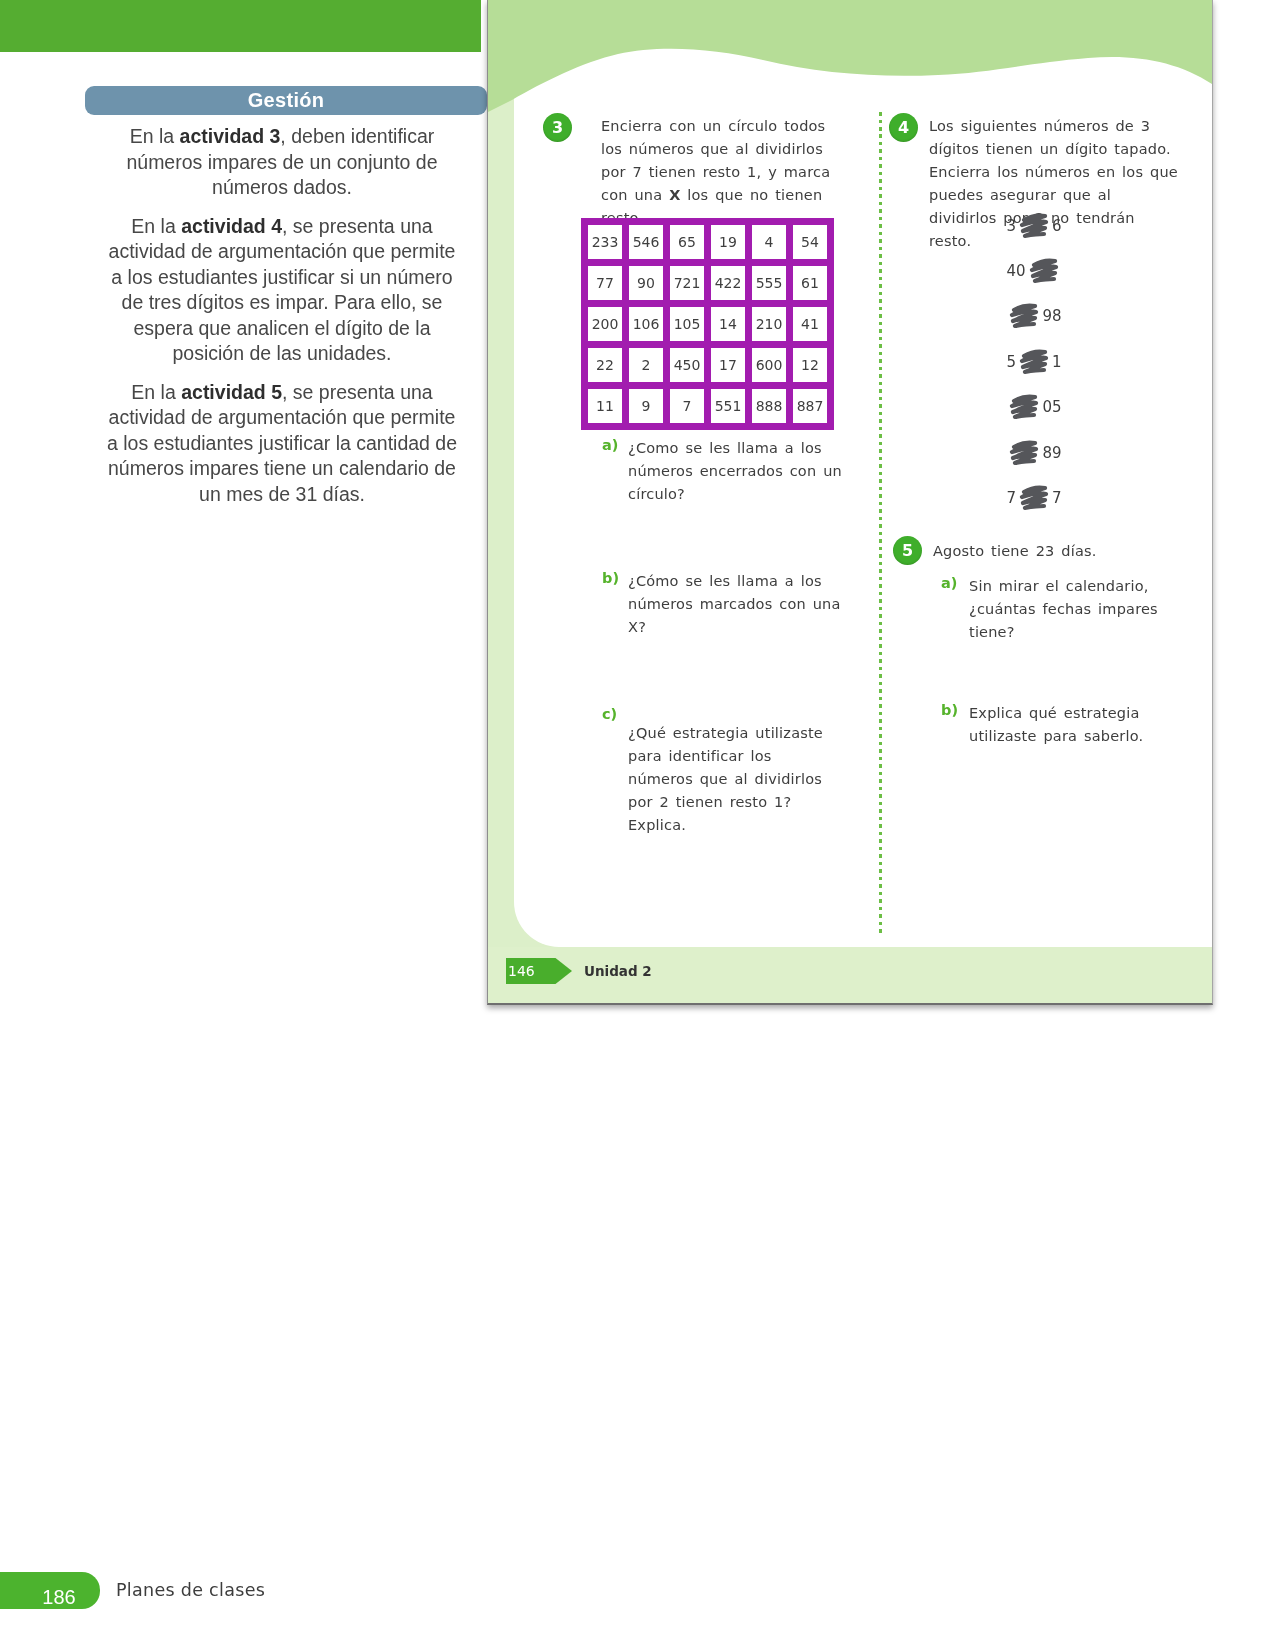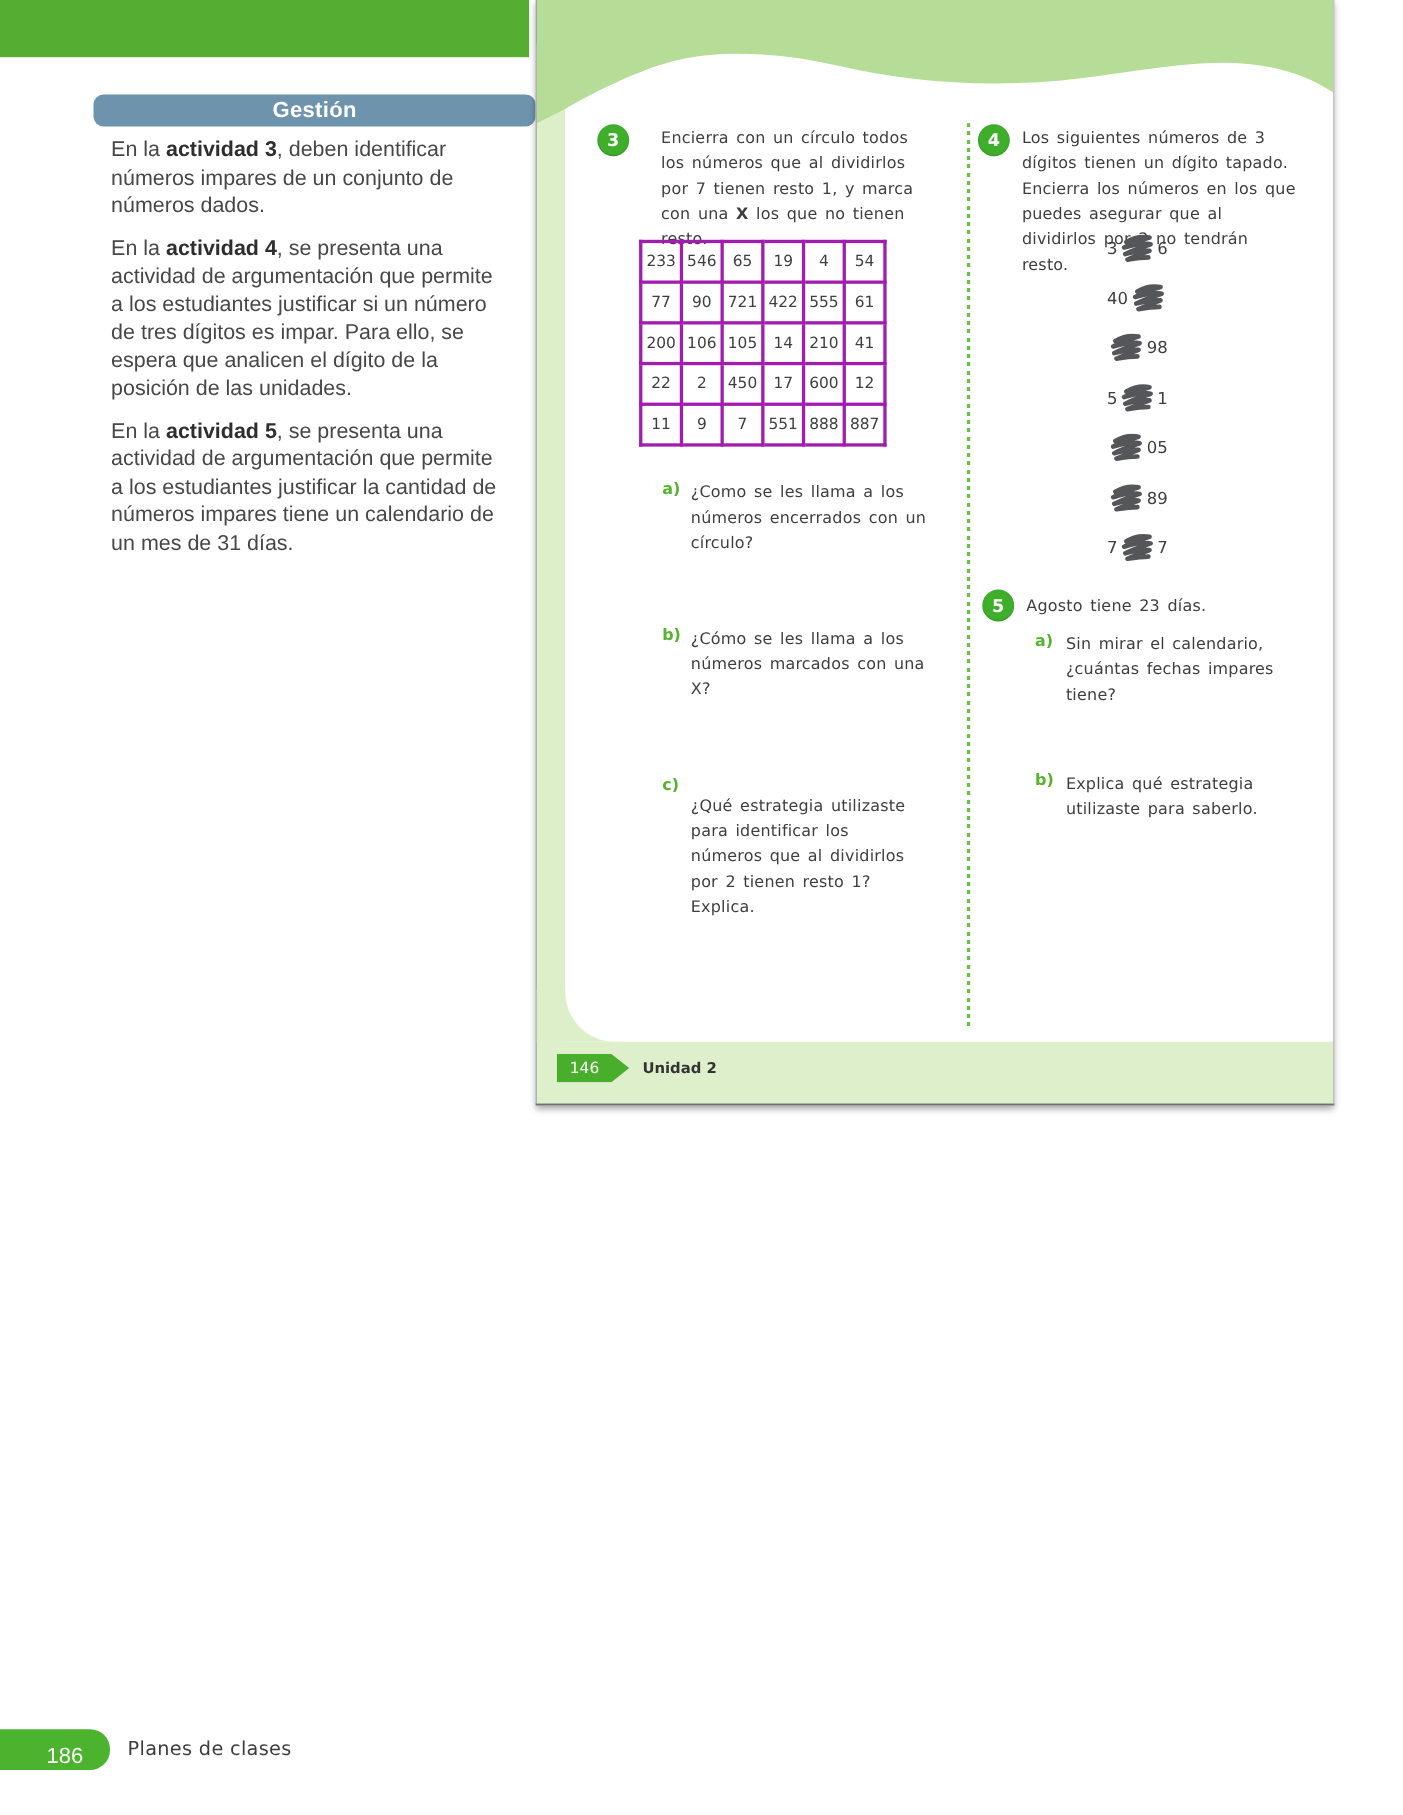--- a/index.html
+++ b/index.html
@@ -6,21 +6,21 @@
   #screenshot{position:relative;width:1275px;height:1650px;background:#ffffff;overflow:hidden;
     font-family:"Liberation Sans",sans-serif;}
 
   
   .top-green-bar{position:absolute;left:0;top:0;width:481px;height:52px;background:#55ad31;}
   .gestion-bar{position:absolute;left:85px;top:86px;width:402px;height:29px;background:#6e93ac;
     border-radius:9px;display:flex;align-items:center;justify-content:center;}
   .gestion-bar span{color:#ffffff;font-weight:bold;font-size:20px;letter-spacing:.3px;}
   .guide-text{position:absolute;left:85px;top:124px;width:378px;color:#474747;
     font-size:19.5px;line-height:25.5px;}
-  .guide-text p{margin:0 0 13px 16px;}
+  .guide-text p{margin:0 0 13px 16px;text-align:center;}
   .guide-text .b{font-weight:bold;color:#2e2e2e;}
 
   
   .page-pill{position:absolute;left:0;top:1572px;width:100px;height:37px;background:#4cb32e;
     border-radius:0 18px 18px 0;display:flex;align-items:flex-end;justify-content:center;}
   .page-pill span{color:#fff;font-size:20px;padding-left:18px;}
   .page-pill-label{position:absolute;left:116px;top:1580px;font-size:17.5px;color:#3d3d3d;
     font-family:"DejaVu Sans",sans-serif;letter-spacing:.3px;}
 
   
@@ -39,33 +39,33 @@
 
   .act-badge{position:absolute;width:29px;height:29px;border-radius:50%;background:#3fae2b;
     color:#fff;font-weight:bold;font-size:16px;display:flex;align-items:center;justify-content:center;
     box-shadow:inset 0 -1px 2px rgba(0,0,0,.15);}
   .book-text{position:absolute;font-size:14.5px;line-height:23px;letter-spacing:.2px;word-spacing:2px;}
   .book-text .b{font-weight:bold;}
   .q-label{position:absolute;color:#56b32c;font-weight:bold;font-size:14.5px;}
 
   
   .numbers-table{position:absolute;left:93px;top:218px;border-collapse:collapse;}
-  .numbers-table td{width:34px;height:34px;border:3px solid #a21caf;text-align:center;
+  .numbers-table td{width:34px;height:34px;border:7px solid #a21caf;text-align:center;
     font-size:14px;color:#3f3f3f;padding:0;}
 
   
   .covered-list{position:absolute;left:441px;top:203px;width:210px;}
   .cov-row{height:45.4px;display:flex;align-items:center;justify-content:center;font-size:15px;color:#3e3e3e;}
   .cov-row .scribble{display:inline-flex;margin:0 2px;}
 
   
   .unit-badge{position:absolute;left:18px;top:958px;width:66px;height:26px;background:#49ae2c;
     clip-path:polygon(0 0,75% 0,100% 50%,75% 100%,0 100%);
     display:flex;align-items:center;color:#fff;font-size:14px;}
-  .unit-badge span{padding-left:12px;}
+  .unit-badge span{padding-left:2px;}
   .unit-label{position:absolute;left:96px;top:963px;font-size:13.5px;color:#333;font-weight:bold;}
 </style>
 </head>
 <body>
 
 <div id="screenshot">
 
   <div class="top-green-bar"></div>
 
   <div class="gestion-bar">

